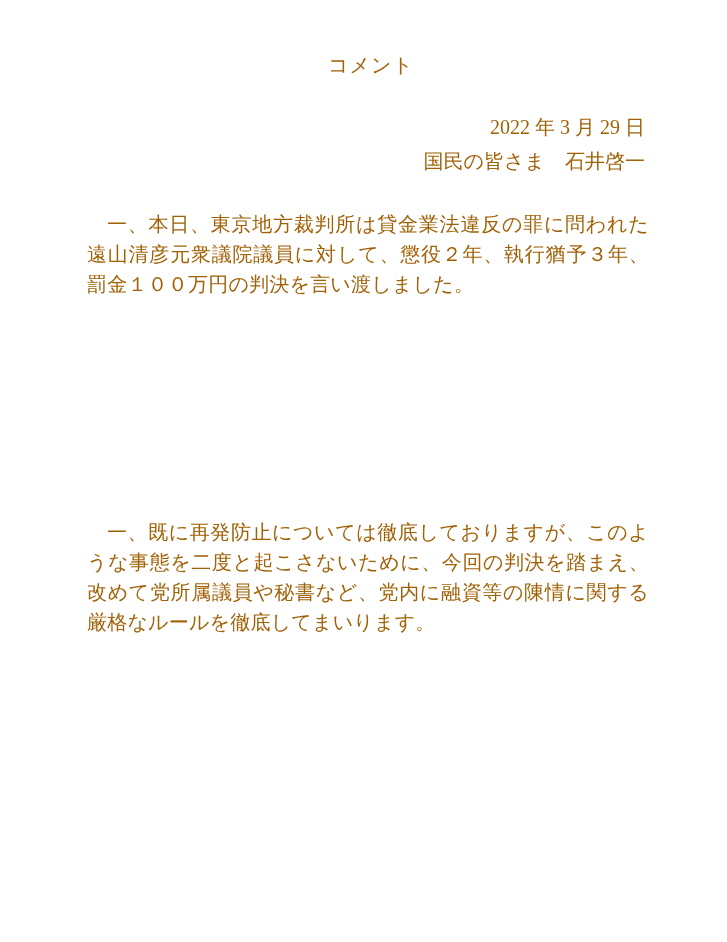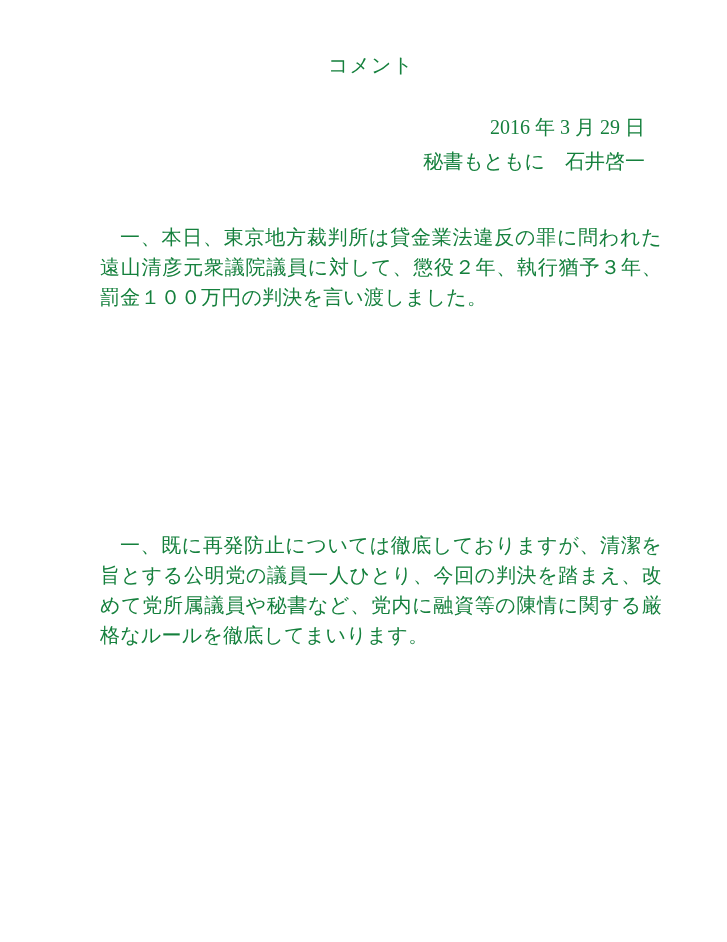--- a/index.html
+++ b/index.html
@@ -7,21 +7,21 @@
     padding: 0;
     background: #ffffff;
   }
   .page {
     position: relative;
     width: 727px;
     height: 730px;
     background: #ffffff;
     overflow: hidden;
     font-family: "Liberation Serif", "DejaVu Serif", serif;
-    color: #15803d;
+    color: #a16207;
   }
   .doc-title {
     position: absolute;
     top: 51px;
     left: 371px;
     transform: translateX(-50%);
     font-size: 20px;
     line-height: 28px;
     letter-spacing: 1px;
     white-space: nowrap;
@@ -39,21 +39,21 @@
     top: 148px;
     right: 82px;
     font-size: 20px;
     line-height: 26px;
     white-space: nowrap;
   }
   .body-paragraph {
     position: absolute;
     left: 83px;
     width: 562px;
-    margin: 17px;
+    margin: 4px;
     font-size: 20px;
     line-height: 30px;
     letter-spacing: 0.2px;
     text-indent: 20px;
     text-align: justify;
     text-justify: inter-character;
     line-break: strict;
   }
   .para-1 { top: 205px; }
   .para-2 { top: 333px; }
@@ -67,24 +67,24 @@
     line-height: 26px;
     white-space: nowrap;
   }
 </style>
 </head>
 <body>
 
 <div class="page">
   <div class="doc-title">コメント</div>
 
-  <div class="date-line">2016 年 3 月 29 日</div>
+  <div class="date-line">2022 年 3 月 29 日</div>
 
-  <div class="author-line">秘書もともに　石井啓一</div>
+  <div class="author-line">国民の皆さま　石井啓一</div>
 
   <p class="body-paragraph para-1">一、本日、東京地方裁判所は貸金業法違反の罪に問われた遠山清彦元衆議院議員に対して、懲役２年、執行猶予３年、罰金１００万円の判決を言い渡しました。</p>
 
 
-  <p class="body-paragraph para-3">一、既に再発防止については徹底しておりますが、清潔を旨とする公明党の議員一人ひとり、今回の判決を踏まえ、改めて党所属議員や秘書など、党内に融資等の陳情に関する厳格なルールを徹底してまいります。</p>
+  <p class="body-paragraph para-3">一、既に再発防止については徹底しておりますが、このような事態を二度と起こさないために、今回の判決を踏まえ、改めて党所属議員や秘書など、党内に融資等の陳情に関する厳格なルールを徹底してまいります。</p>
 
 
   <div class="closing-line">以　上</div>
 </div>
 
 </body></html>

